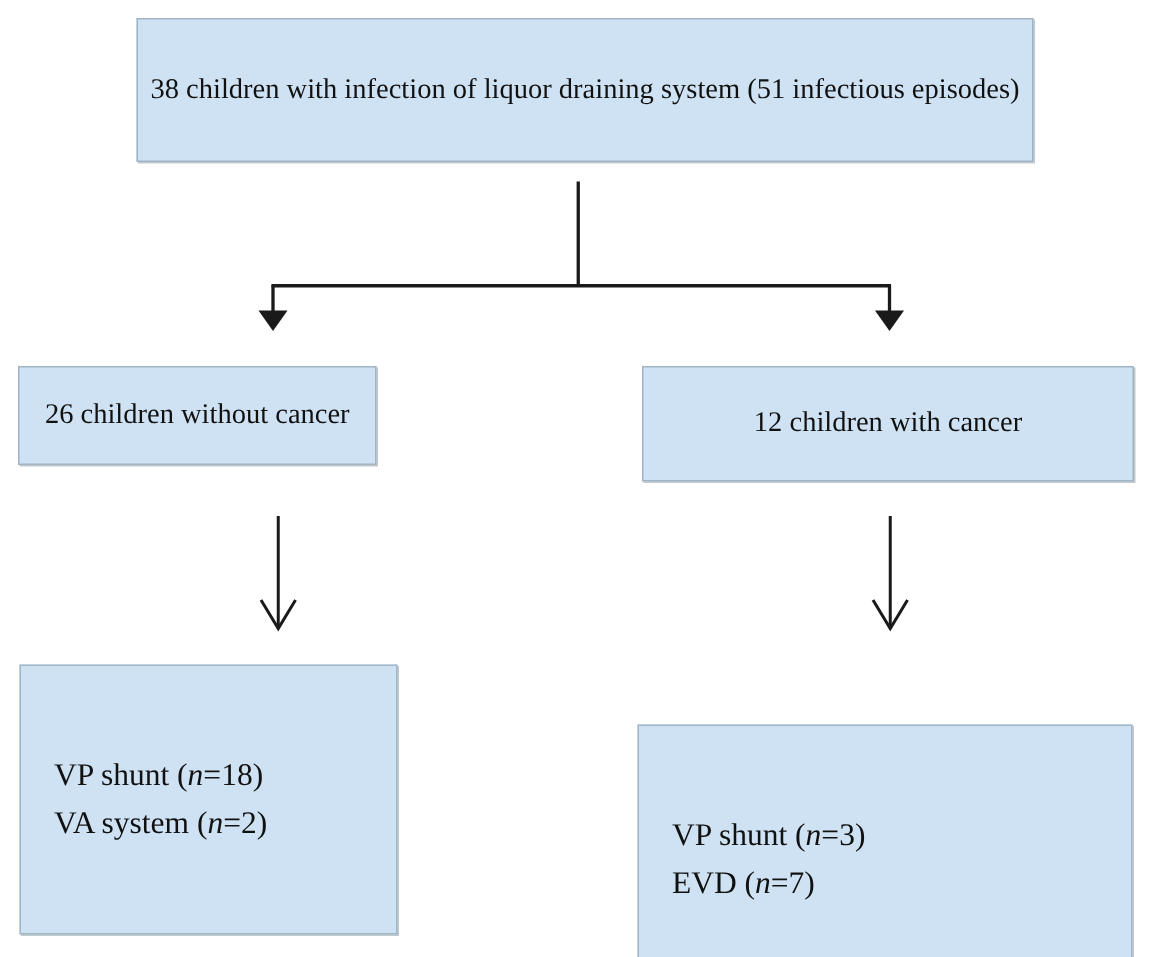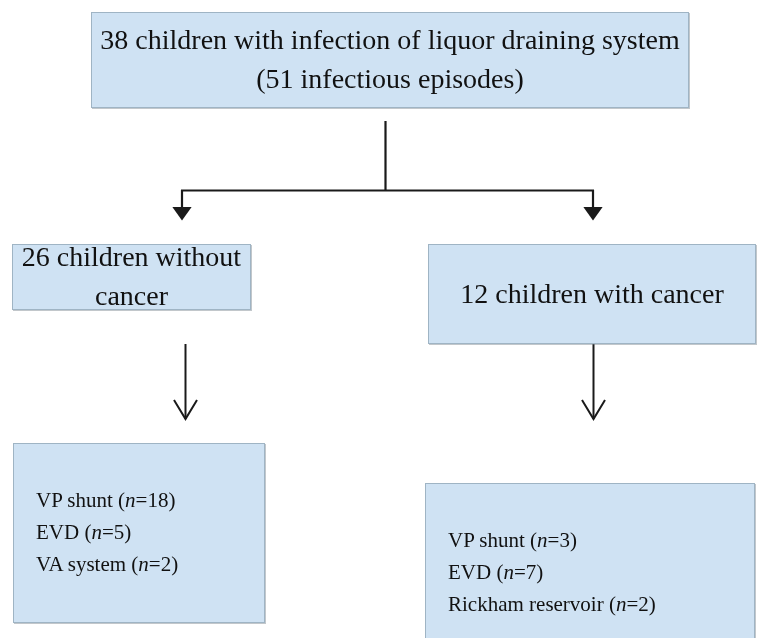--- a/index.html
+++ b/index.html
@@ -24,21 +24,21 @@
     box-sizing: border-box;
     background: #cfe2f3;
     border: 1px solid #9fb4c4;
     box-shadow: 1px 1px 0 rgba(120,130,140,0.45);
     display: flex;
     align-items: center;
     justify-content: center;
     padding: 4px 8px;
   }
   .node-text {
-    font-size: 28px;
+    font-size: 19px;
     line-height: 1.38;
     text-align: center;
     color: #111111;
     white-space: pre-line;
   }
   .node-list {
     width: 100%;
     text-align: left;
     padding-left: 14px;
   }
@@ -48,21 +48,21 @@
     color: #111111;
     white-space: nowrap;
   }
   .ital {
     font-style: italic;
   }
 
   
   #node-root   { left: 91px;  top: 12px;  width: 598px; height: 96px; }
   #node-no-ca  { left: 12px;  top: 244px; width: 239px; height: 66px; }
-  #node-ca     { left: 428px; top: 244px; width: 328px; height: 100px; }
+  #node-ca     { left: 428px; top: 244px; width: 328px; height: 77px; }
   #node-dev-l  { left: 13px;  top: 443px; width: 252px; height: 180px; }
   #node-dev-r  { left: 425px; top: 443px; width: 330px; height: 180px; margin-top: 40px; }
 
   
   #connectors {
     position: absolute;
     left: 0;
     top: 0;
     width: 775px;
     height: 638px;
@@ -104,26 +104,24 @@
     <div class="node-text">26 children without cancer</div>
   </div>
 
   <div class="node" id="node-ca">
     <div class="node-text">12 children with cancer</div>
   </div>
 
   <div class="node" id="node-dev-l">
     <div class="node-list" id="list-left">
         <div class="list-line"><span>VP shunt (</span><span class="ital">n</span><span>=18)</span></div>
-        <div class="list-line"><span>EVD (</span><span class="ital">n</span><span>=5)</span></div>
         <div class="list-line"><span>VA system (</span><span class="ital">n</span><span>=2)</span></div>
       </div>
   </div>
 
   <div class="node" id="node-dev-r">
     <div class="node-list" id="list-right">
         <div class="list-line"><span>VP shunt (</span><span class="ital">n</span><span>=3)</span></div>
         <div class="list-line"><span>EVD (</span><span class="ital">n</span><span>=7)</span></div>
-        <div class="list-line"><span>Rickham reservoir (</span><span class="ital">n</span><span>=2)</span></div>
       </div>
   </div>
 
 </div>
 
 </body></html>

